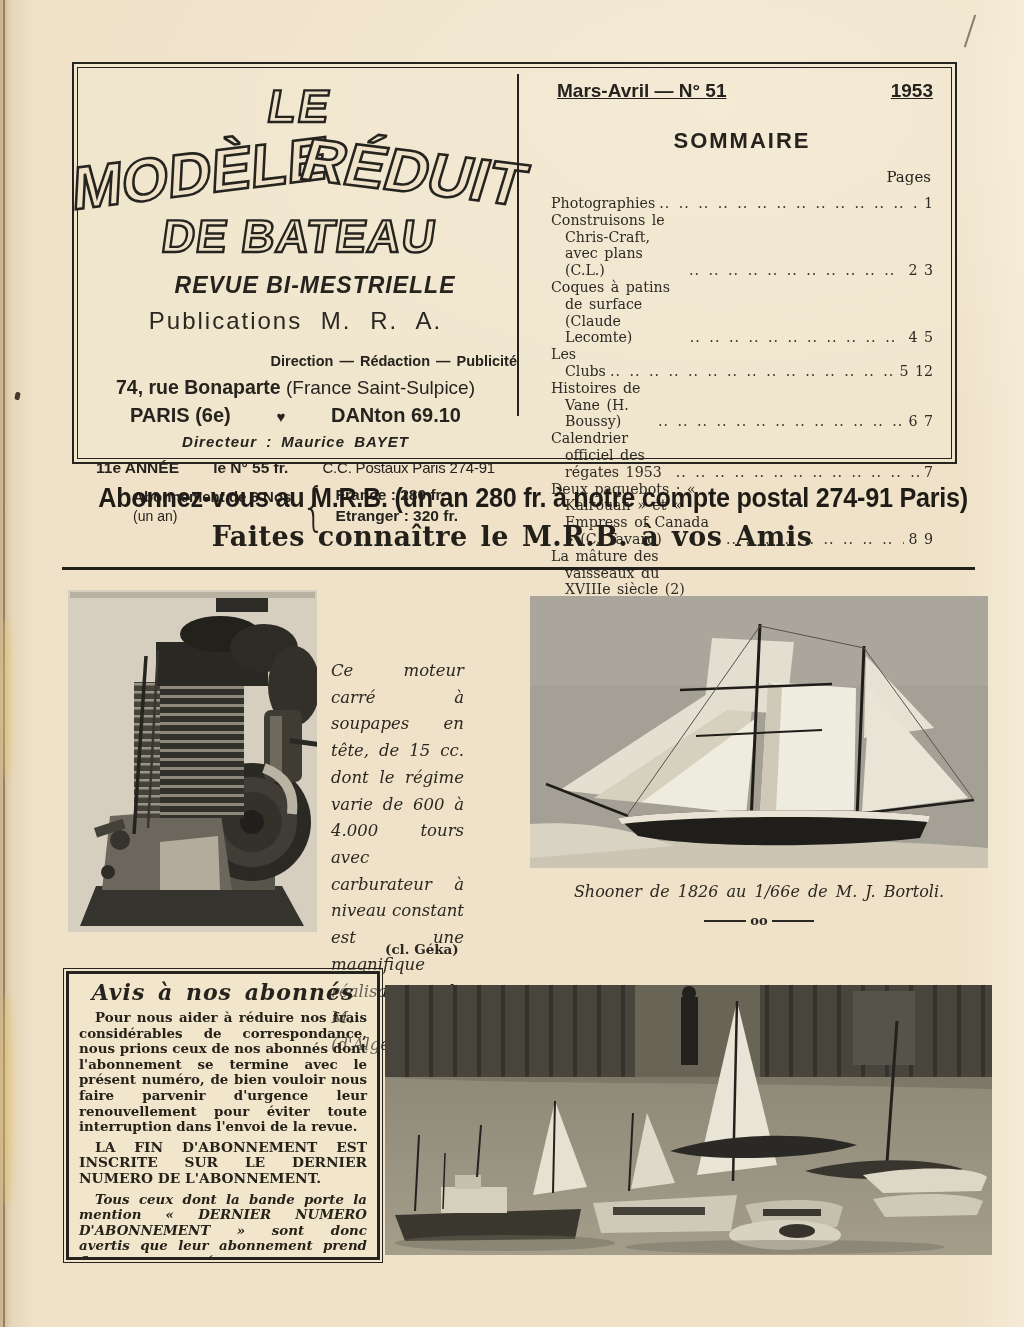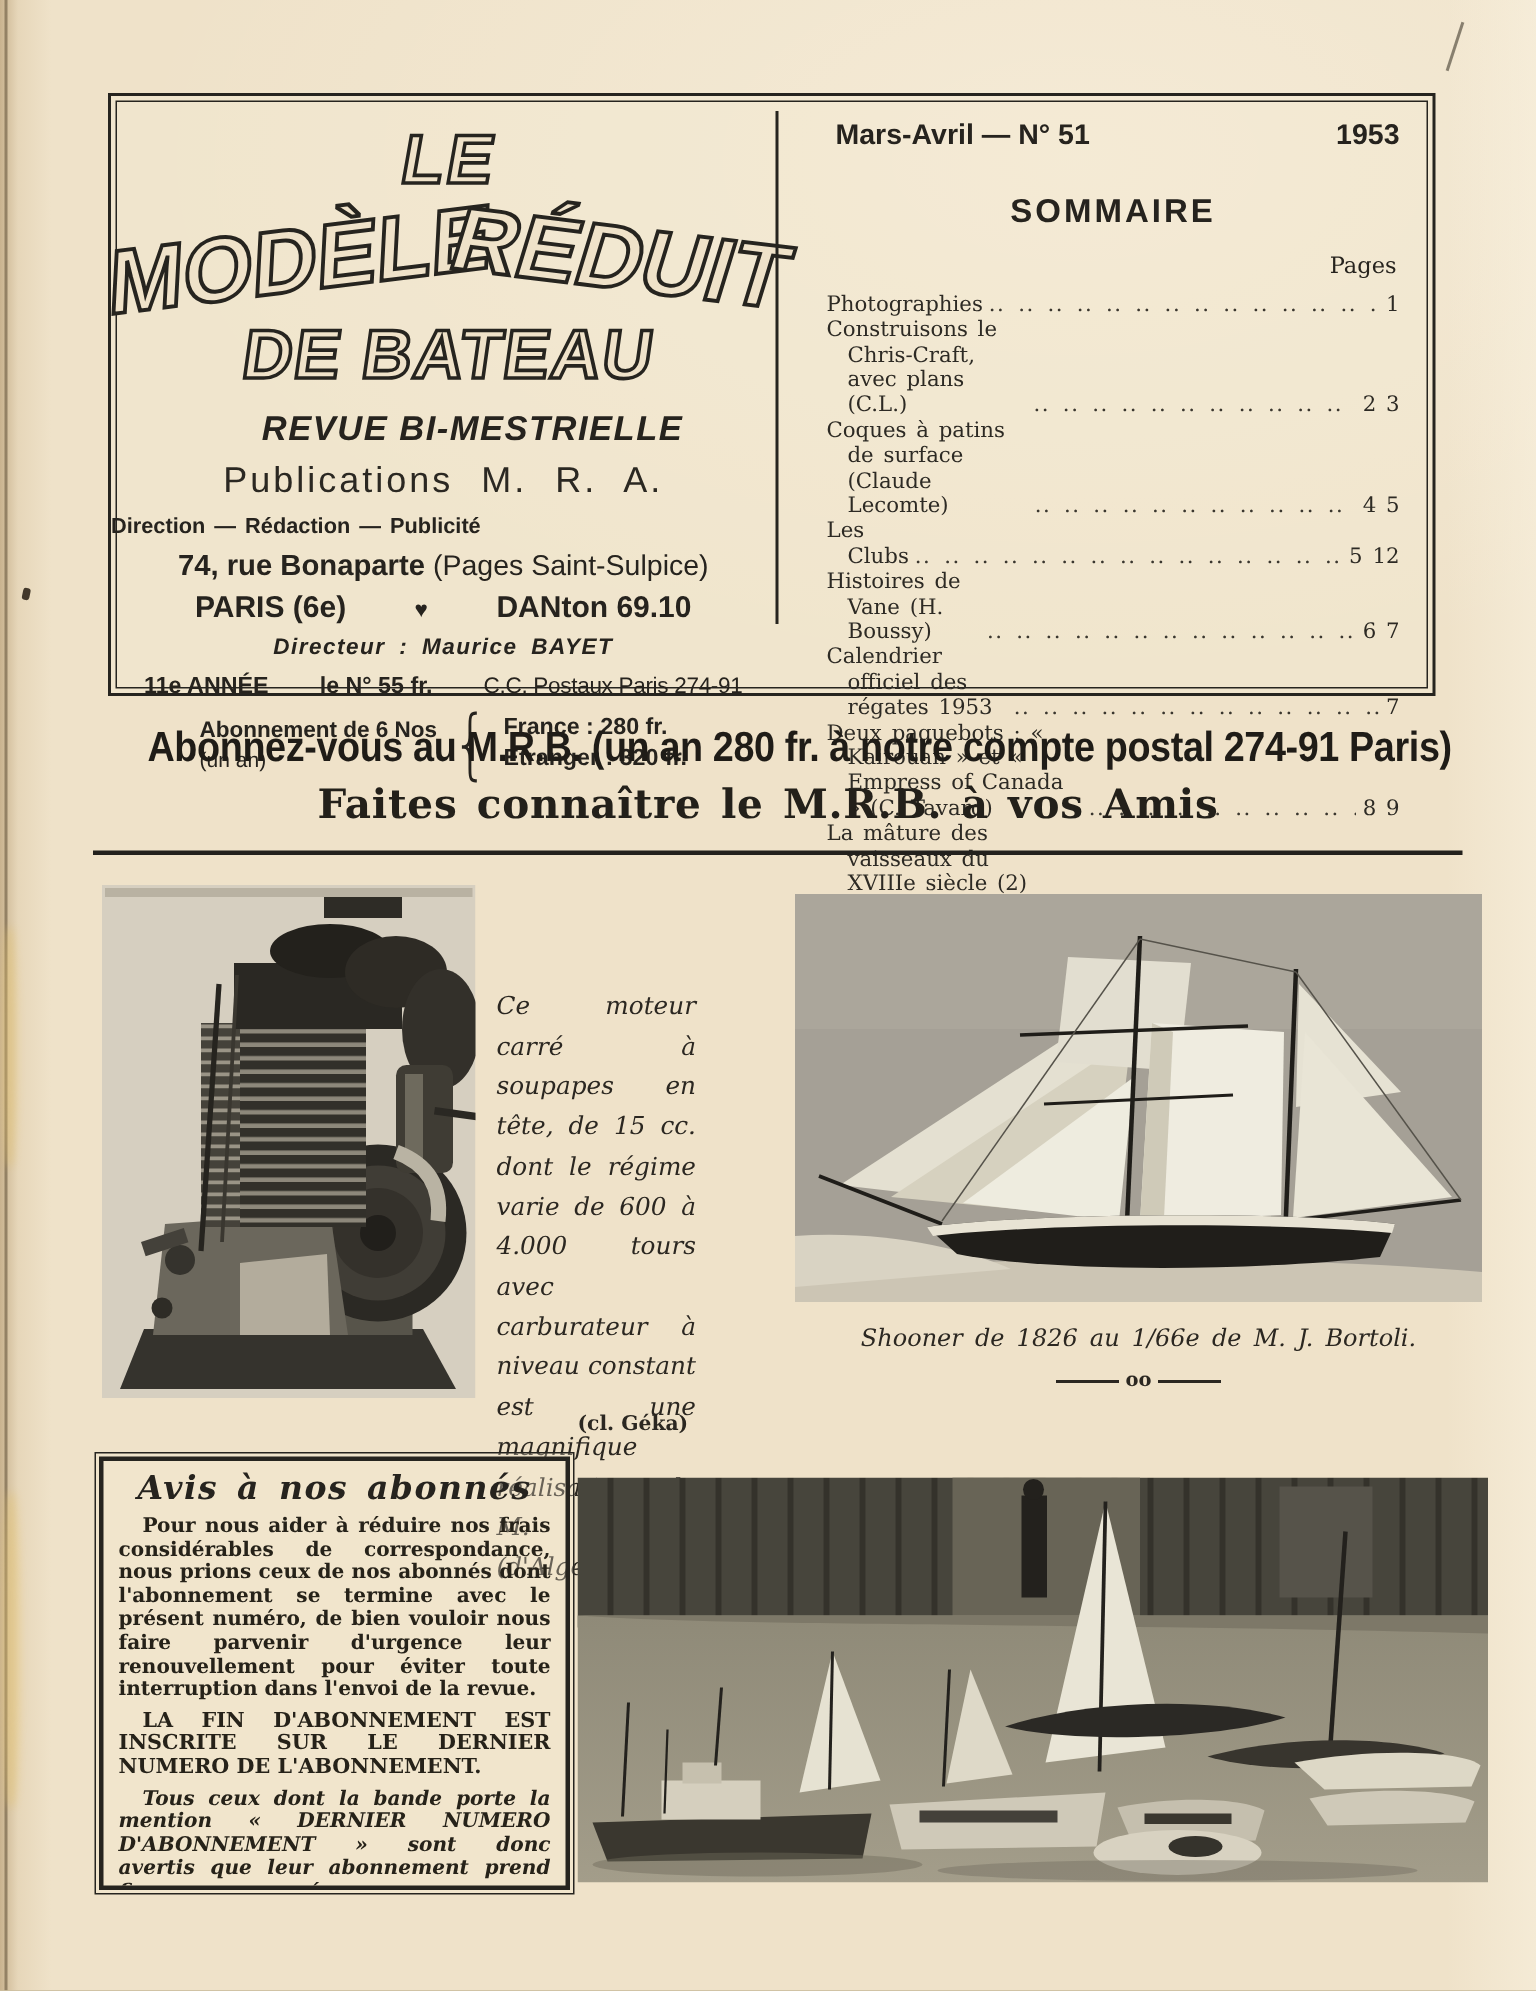--- a/index.html
+++ b/index.html
@@ -20,36 +20,36 @@
   
   .mast-box{position:absolute;left:72px;top:62px;width:881px;height:398px;border:2px solid #26241f;background:rgba(244,234,213,.35);}
   .mast-box::before{content:"";position:absolute;inset:3px;border:1px solid #26241f;pointer-events:none;}
   .mast-left{position:absolute;left:0;top:0;width:443px;height:100%;}
   .mast-divider{position:absolute;left:443px;top:10px;height:342px;width:2px;background:#26241f;}
   .mast-right{position:absolute;left:445px;right:0;top:0;bottom:0;padding:16px 22px 0 32px;}
 
   .logo-svg{display:block;margin:8px auto 0;overflow:visible;}
   .mast-subtitle{margin-top:4px;text-align:center;font-style:italic;font-weight:bold;font-size:23px;letter-spacing:1px;margin-left:39px;}
   .mast-pub{margin-top:8px;text-align:center;font-size:24px;font-weight:400;letter-spacing:2px;word-spacing:10px;color:#2b2822;}
-  .mast-roles{margin-top:8px;text-align:left;font-weight:bold;font-size:14.5px;word-spacing:2px;}
+  .mast-roles{margin-top:18px;text-align:right;font-weight:bold;font-size:14.5px;word-spacing:2px;}
   .mast-addr{margin-top:7px;text-align:center;font-size:19px;}
   .mast-addr b{font-size:19.5px;}
   .mast-cityrow{margin-top:5px;display:flex;justify-content:space-between;align-items:center;padding:0 56px;font-weight:bold;font-size:20px;}
   .heart{font-size:15px;line-height:1;transform:translateY(1px);}
   .mast-director{margin-top:6px;text-align:center;font-weight:bold;font-style:italic;font-size:15px;letter-spacing:1px;word-spacing:4px;}
   .mast-yearrow{margin-top:9px;display:flex;justify-content:space-between;align-items:baseline;padding:0 22px;font-size:15.5px;font-weight:bold;}
   .mast-yearrow .cc{font-weight:400;font-size:15px;letter-spacing:-0.2px;}
   .mast-sub{margin-top:8px;display:flex;justify-content:center;align-items:center;gap:10px;}
   .mast-sub .lbl{font-weight:bold;font-size:15px;line-height:1.3;}
   .mast-sub .lbl .unan{font-weight:400;font-size:14px;}
   .brace{font-family:"DejaVu Sans", sans-serif;font-size:38px;font-weight:300;transform:scaleY(1.35);line-height:1;}
   .mast-sub .tarifs{font-weight:bold;font-size:15.5px;line-height:1.35;text-align:left;}
 
   
-  .som-issuerow{display:flex;justify-content:space-between;align-items:center;font-weight:bold;font-size:19px;padding-left:6px;}
+  .som-issuerow{display:flex;justify-content:space-between;align-items:center;font-weight:bold;font-size:19px;padding-left:6px;text-decoration:underline;}
   .som-title{margin-top:26px;text-align:center;font-weight:bold;font-size:22px;letter-spacing:2px;}
   .som-pages{margin-top:14px;text-align:right;font-family:"DejaVu Serif", serif;font-size:15px;padding-right:2px;}
   .toc{margin-top:9px;font-family:"DejaVu Serif", serif;font-size:14.2px;color:#2d2a24;}
   .toc-row{display:flex;align-items:flex-end;line-height:16.8px;word-spacing:2px;}
   .toc-label{padding-left:14px;text-indent:-14px;}
   .toc-leader{flex:1 1 auto;overflow:hidden;white-space:nowrap;margin:0 4px;letter-spacing:1px;word-spacing:3px;color:#3a362e;}
   .toc-pages{white-space:nowrap;text-align:right;}
   .som-footer{margin-top:11px;font-family:"DejaVu Serif", serif;font-size:14.2px;word-spacing:2px;color:#2d2a24;}
 
   
@@ -94,21 +94,21 @@
           <text x="0" y="0" transform="translate(216,50) skewX(-10)" font-size="46" letter-spacing="2" fill="#efe2c9" stroke="#26241f" stroke-width="2.4">LE</text>
           <text x="0" y="0" transform="translate(120.5,124.5) rotate(-7) skewX(-10)" font-size="60" fill="none" stroke="#26241f" stroke-width="1.6" opacity=".8"></text>
           <text x="0" y="0" transform="translate(118,122) rotate(-7) skewX(-10)" font-size="60" fill="#efe2c9" stroke="#26241f" stroke-width="2.6">MODÈLE</text>
           <text x="0" y="0" transform="translate(327,120) rotate(7) skewX(-10)" font-size="60" fill="#efe2c9" stroke="#26241f" stroke-width="2.6">RÉDUIT</text>
           <text x="0" y="0" transform="translate(216,180) skewX(-8)" font-size="46" letter-spacing="1" fill="#efe2c9" stroke="#26241f" stroke-width="2.4">DE BATEAU</text>
         </g>
       </svg>
       <div class="mast-subtitle">REVUE BI-MESTRIELLE</div>
       <div class="mast-pub">Publications M. R. A.</div>
       <div class="mast-roles">Direction — Rédaction — Publicité</div>
-      <div class="mast-addr"><b>74, rue Bonaparte</b><span> (Pages Saint-Sulpice)</span></div>
+      <div class="mast-addr"><b>74, rue Bonaparte</b><span> (France Saint-Sulpice)</span></div>
       <div class="mast-cityrow">
         <span>PARIS (6e)</span>
         <span class="heart">♥</span>
         <span>DANton 69.10</span>
       </div>
       <div class="mast-director">Directeur : Maurice BAYET</div>
       <div class="mast-yearrow">
         <span>11e ANNÉE</span>
         <span>le N° 55 fr.</span>
         <span class="cc">C.C. Postaux Paris 274-91</span>

